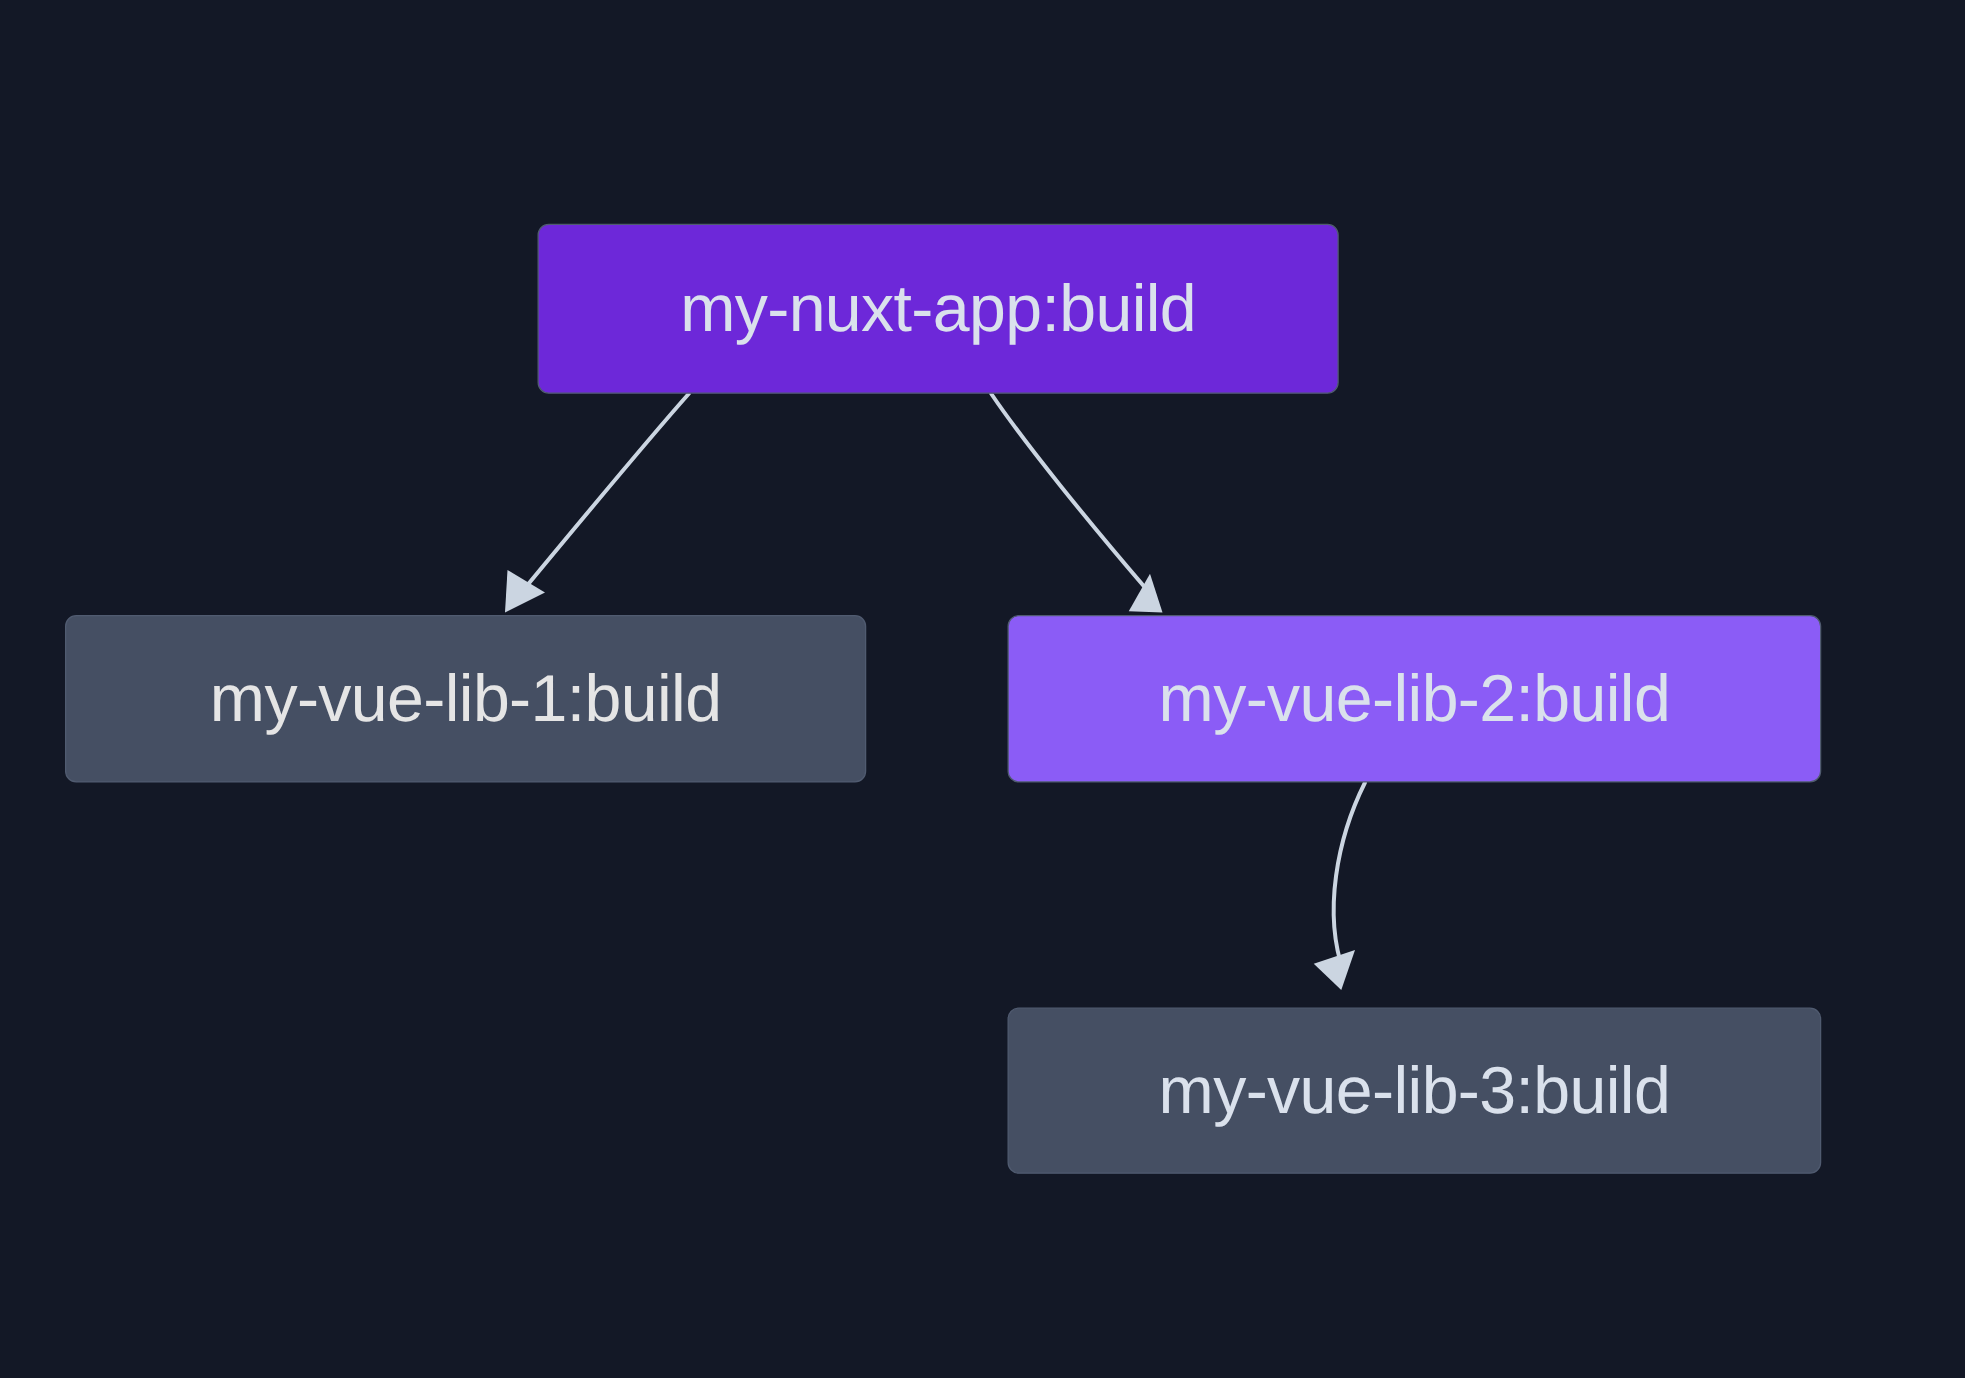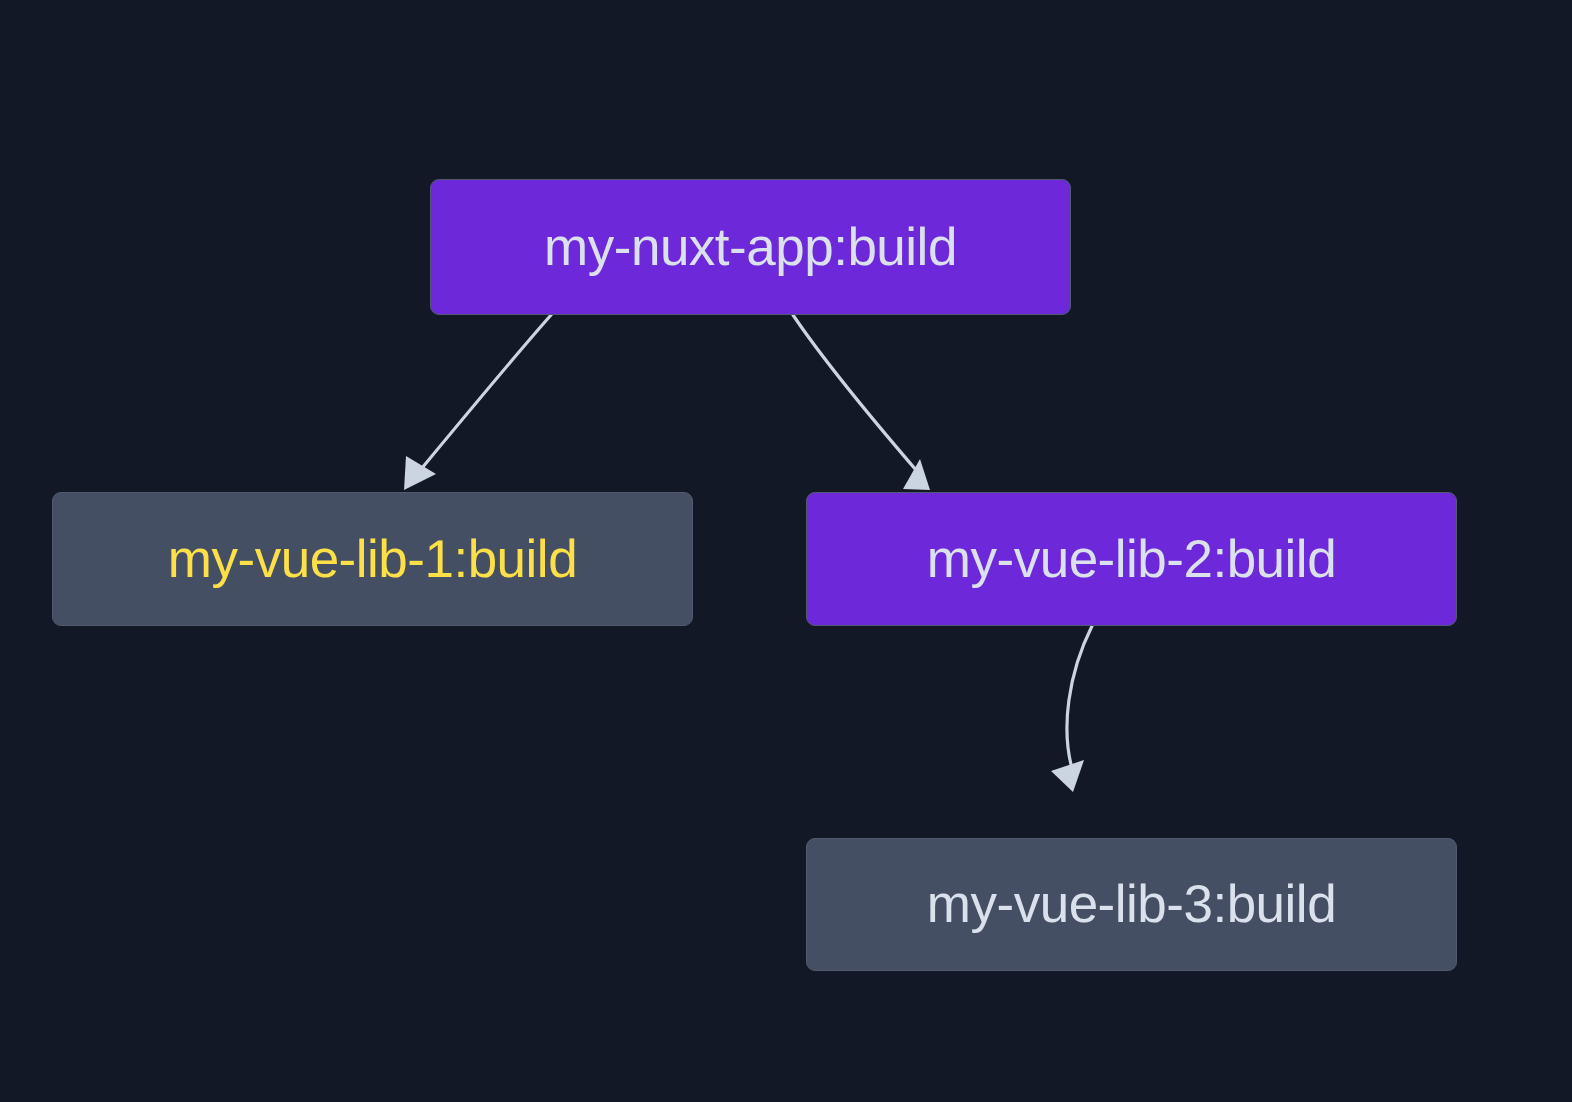--- a/index.html
+++ b/index.html
@@ -74,23 +74,23 @@
         <path class="edge-path" d="M 1092 626 C 1070 670 1058 730 1075 778" stroke="#CBD5E1"></path>
         <path class="edge-arrow" d="M 1073 792 L 1051 771 L 1084 760 Z" fill="#CBD5E1"></path>
       </g>
     </svg>
 
   <div id="node-layer">
       <div class="graph-node" style="left: 430px; top: 179px; width: 641px; height: 136px; background: #6d28d9; border-color: rgb(80, 91, 112);">
         <span class="node-label" style="color: rgb(218, 225, 236);">my-nuxt-app:build</span>
       </div>
       <div class="graph-node" style="left: 52px; top: 492px; width: 641px; height: 134px; background: rgb(69, 79, 99); border-color: rgb(80, 91, 112);">
-        <span class="node-label" style="color: #fde047;">my-vue-lib-1:build</span>
+        <span class="node-label" style="color: #e5e5e5;">my-vue-lib-1:build</span>
       </div>
-      <div class="graph-node" style="left: 806px; top: 492px; width: 651px; height: 134px; background: #6d28d9; border-color: rgb(80, 91, 112);">
+      <div class="graph-node" style="left: 806px; top: 492px; width: 651px; height: 134px; background: #8b5cf6; border-color: rgb(80, 91, 112);">
         <span class="node-label" style="color: rgb(218, 225, 236);">my-vue-lib-2:build</span>
       </div>
-      <div class="graph-node" style="left: 806px; top: 806px; width: 651px; height: 133px; background: rgb(69, 79, 99); border-color: rgb(80, 91, 112); margin-top: 32px;">
+      <div class="graph-node" style="left: 806px; top: 806px; width: 651px; height: 133px; background: rgb(69, 79, 99); border-color: rgb(80, 91, 112);">
         <span class="node-label" style="color: rgb(218, 225, 236);">my-vue-lib-3:build</span>
       </div>
     </div>
 
 </div>
 
 </body></html>

